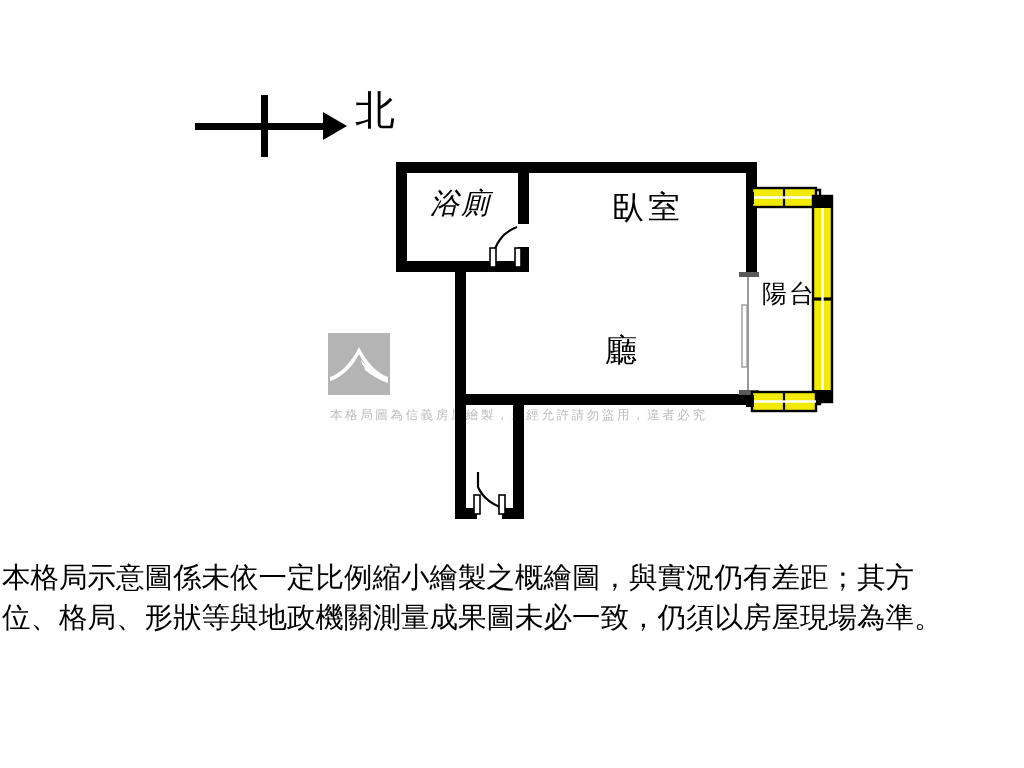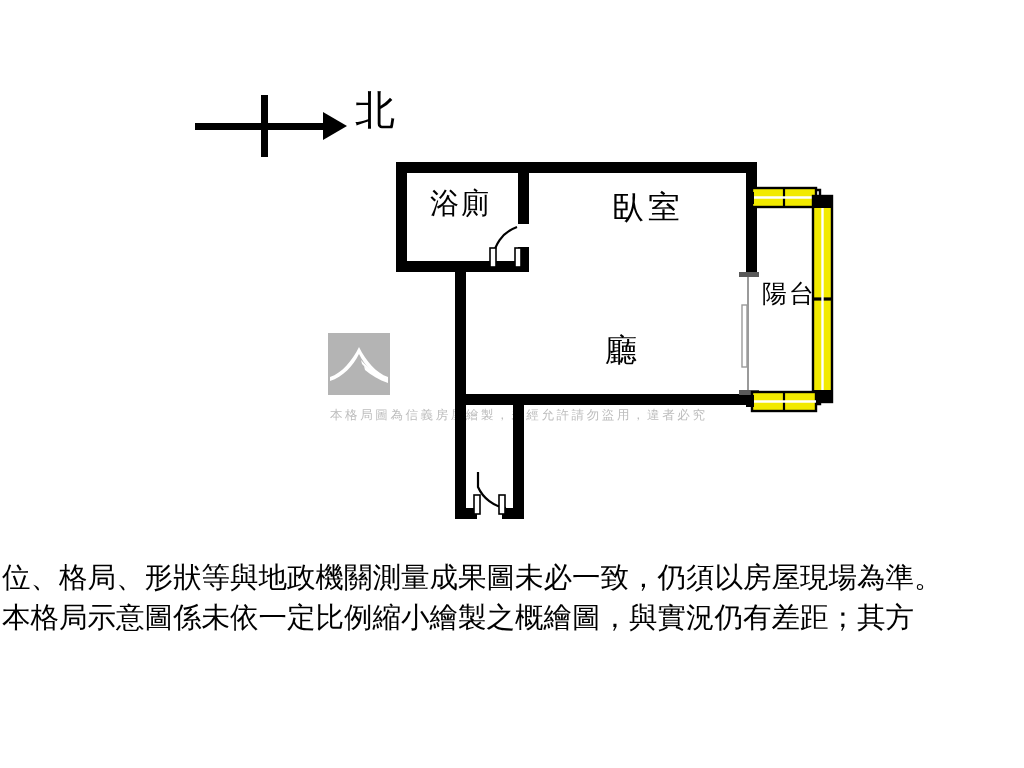--- a/index.html
+++ b/index.html
@@ -40,21 +40,21 @@
     position:absolute;left:2px;top:74px;
     font-size:12.5px;color:#bdbdbd;letter-spacing:2.6px;white-space:nowrap;
   }
 
   
   .room-label{
     position:absolute;color:#000;
     font-family:"DejaVu Serif","Liberation Serif",serif;
     line-height:1;white-space:nowrap;
   }
-  #label-bath{left:430px;top:189px;font-size:29px;letter-spacing:2px;}
+  #label-bath{left:430px;top:189px;font-size:29px;letter-spacing:2px;font-style:italic;}
   #label-bed{left:612px;top:191px;font-size:32px;letter-spacing:4px;}
   #label-living{left:605px;top:334px;font-size:32px;letter-spacing:2px;}
   #label-balcony{left:756px;top:281px;font-size:25px;letter-spacing:2px;margin-left:6px;}
 
   
   .disclaimer{
     position:absolute;left:2px;top:558px;width:1020px;
     font-family:"DejaVu Serif","Liberation Serif",serif;
     font-size:28.5px;line-height:40px;color:#000;
     letter-spacing:0px;
@@ -160,17 +160,17 @@
     </g>
 
   </svg>
 
   <div class="room-label" id="label-bath">浴廁</div>
   <div class="room-label" id="label-bed">臥室</div>
   <div class="room-label" id="label-living">廳</div>
   <div class="room-label" id="label-balcony">陽台</div>
 
   <div class="disclaimer">
+    <div>本格局示意圖係未依一定比例縮小繪製之概繪圖，與實況仍有差距；其方</div>
     <div>位、格局、形狀等與地政機關測量成果圖未必一致，仍須以房屋現場為準。</div>
-    <div>本格局示意圖係未依一定比例縮小繪製之概繪圖，與實況仍有差距；其方</div>
   </div>
 
 </div>
 
 </body></html>

